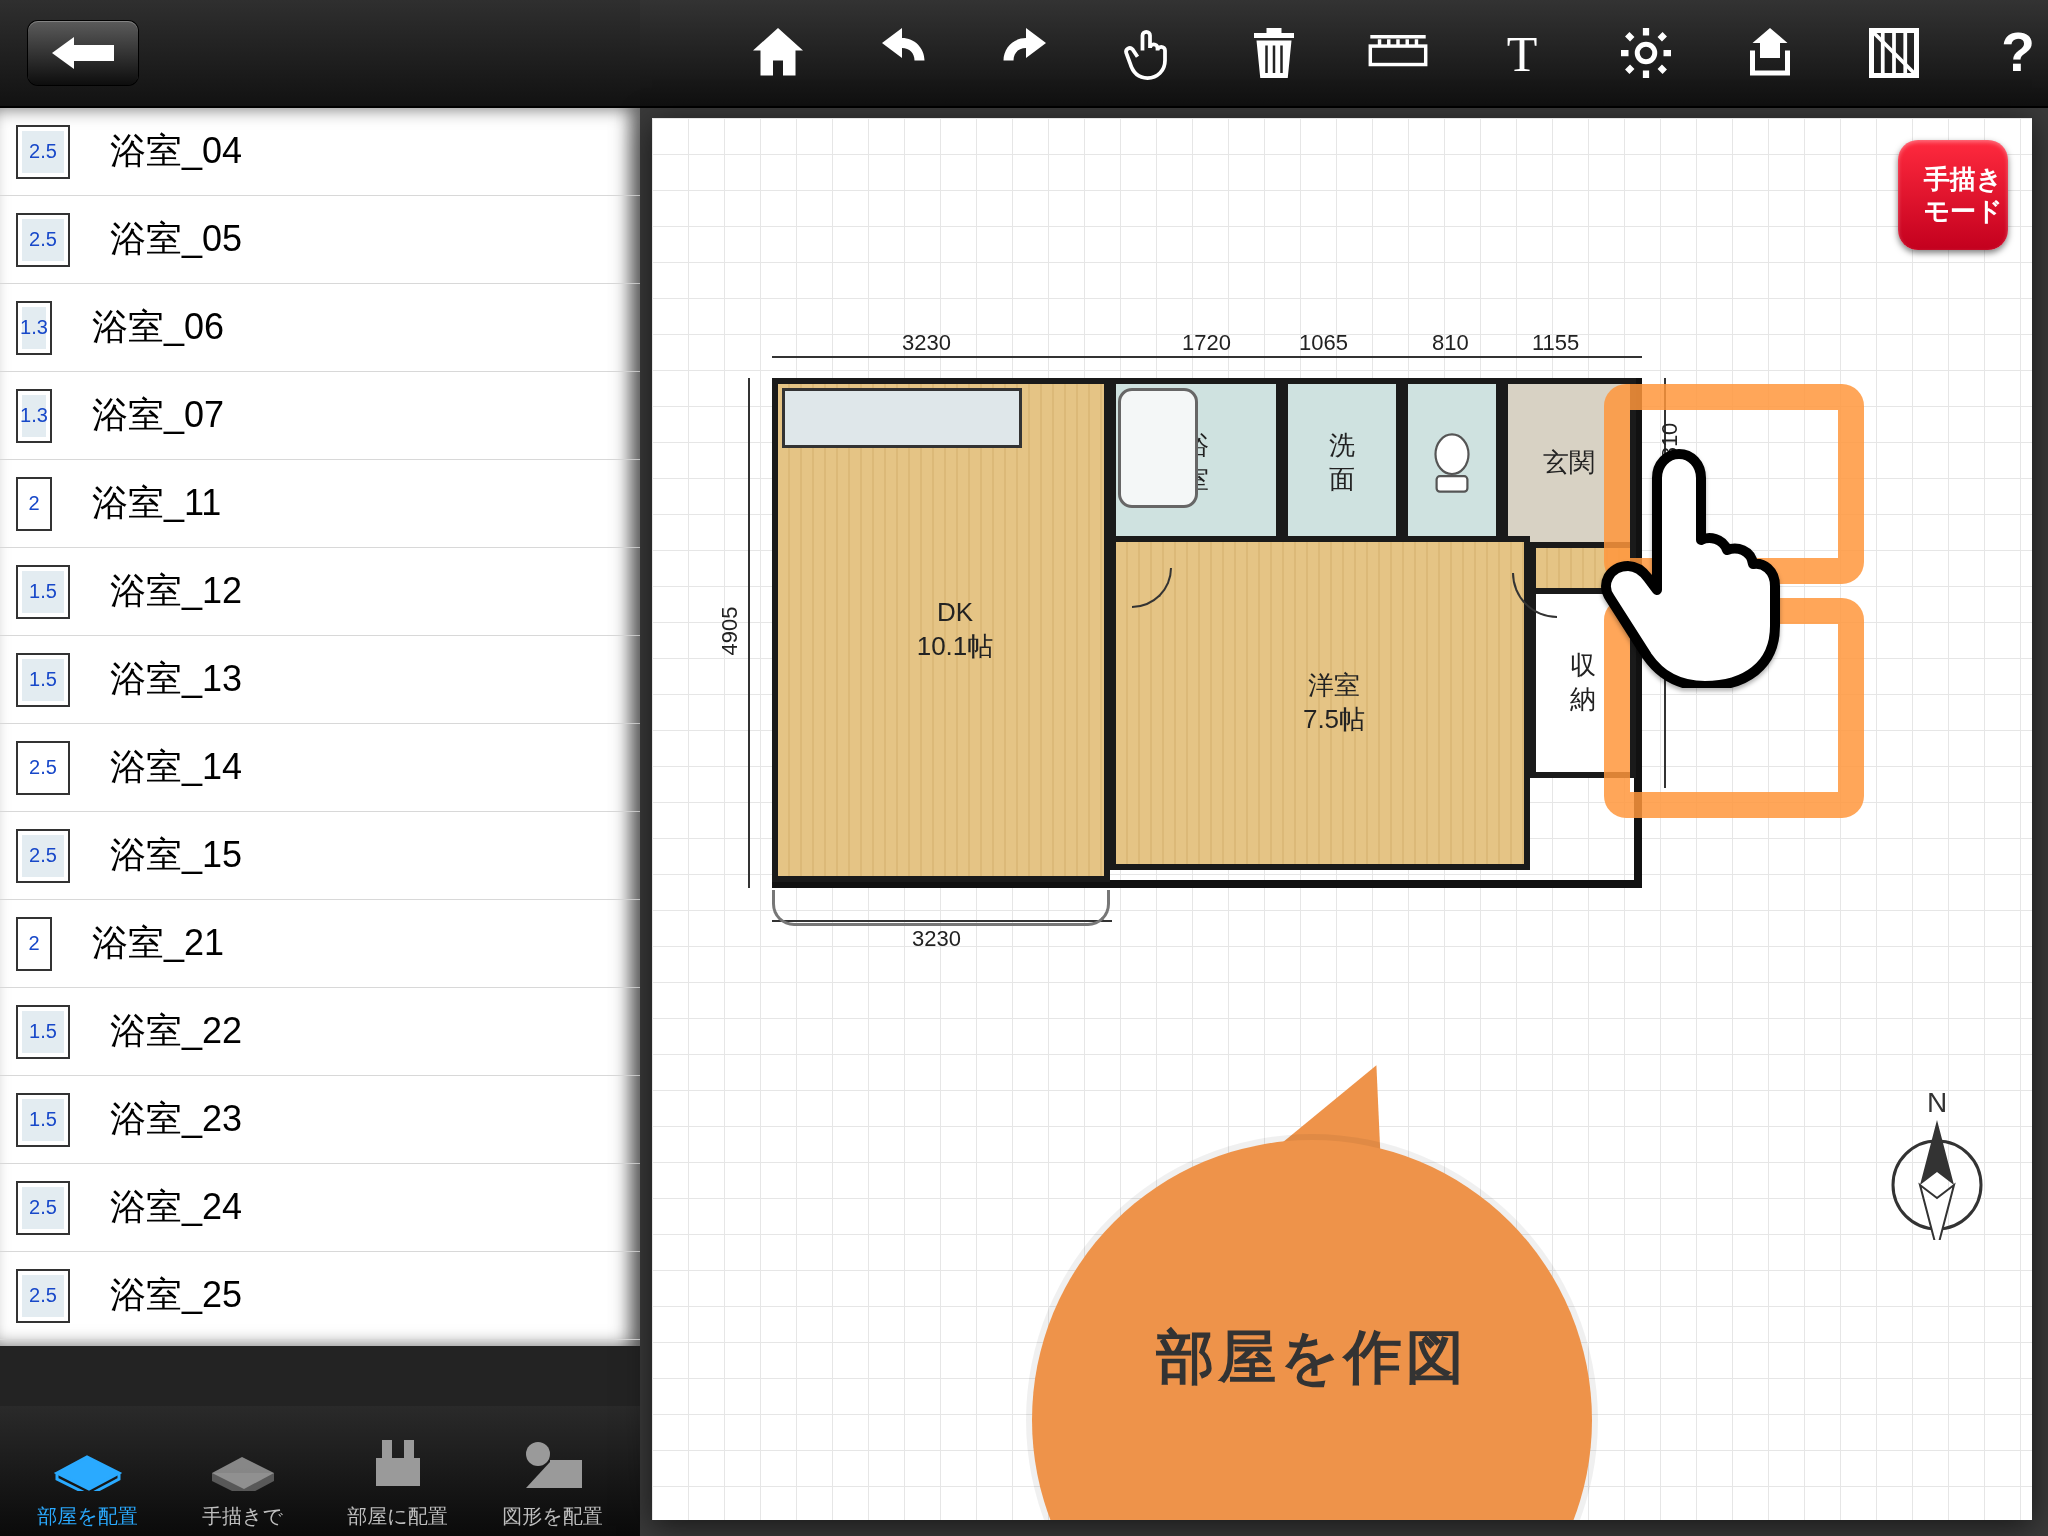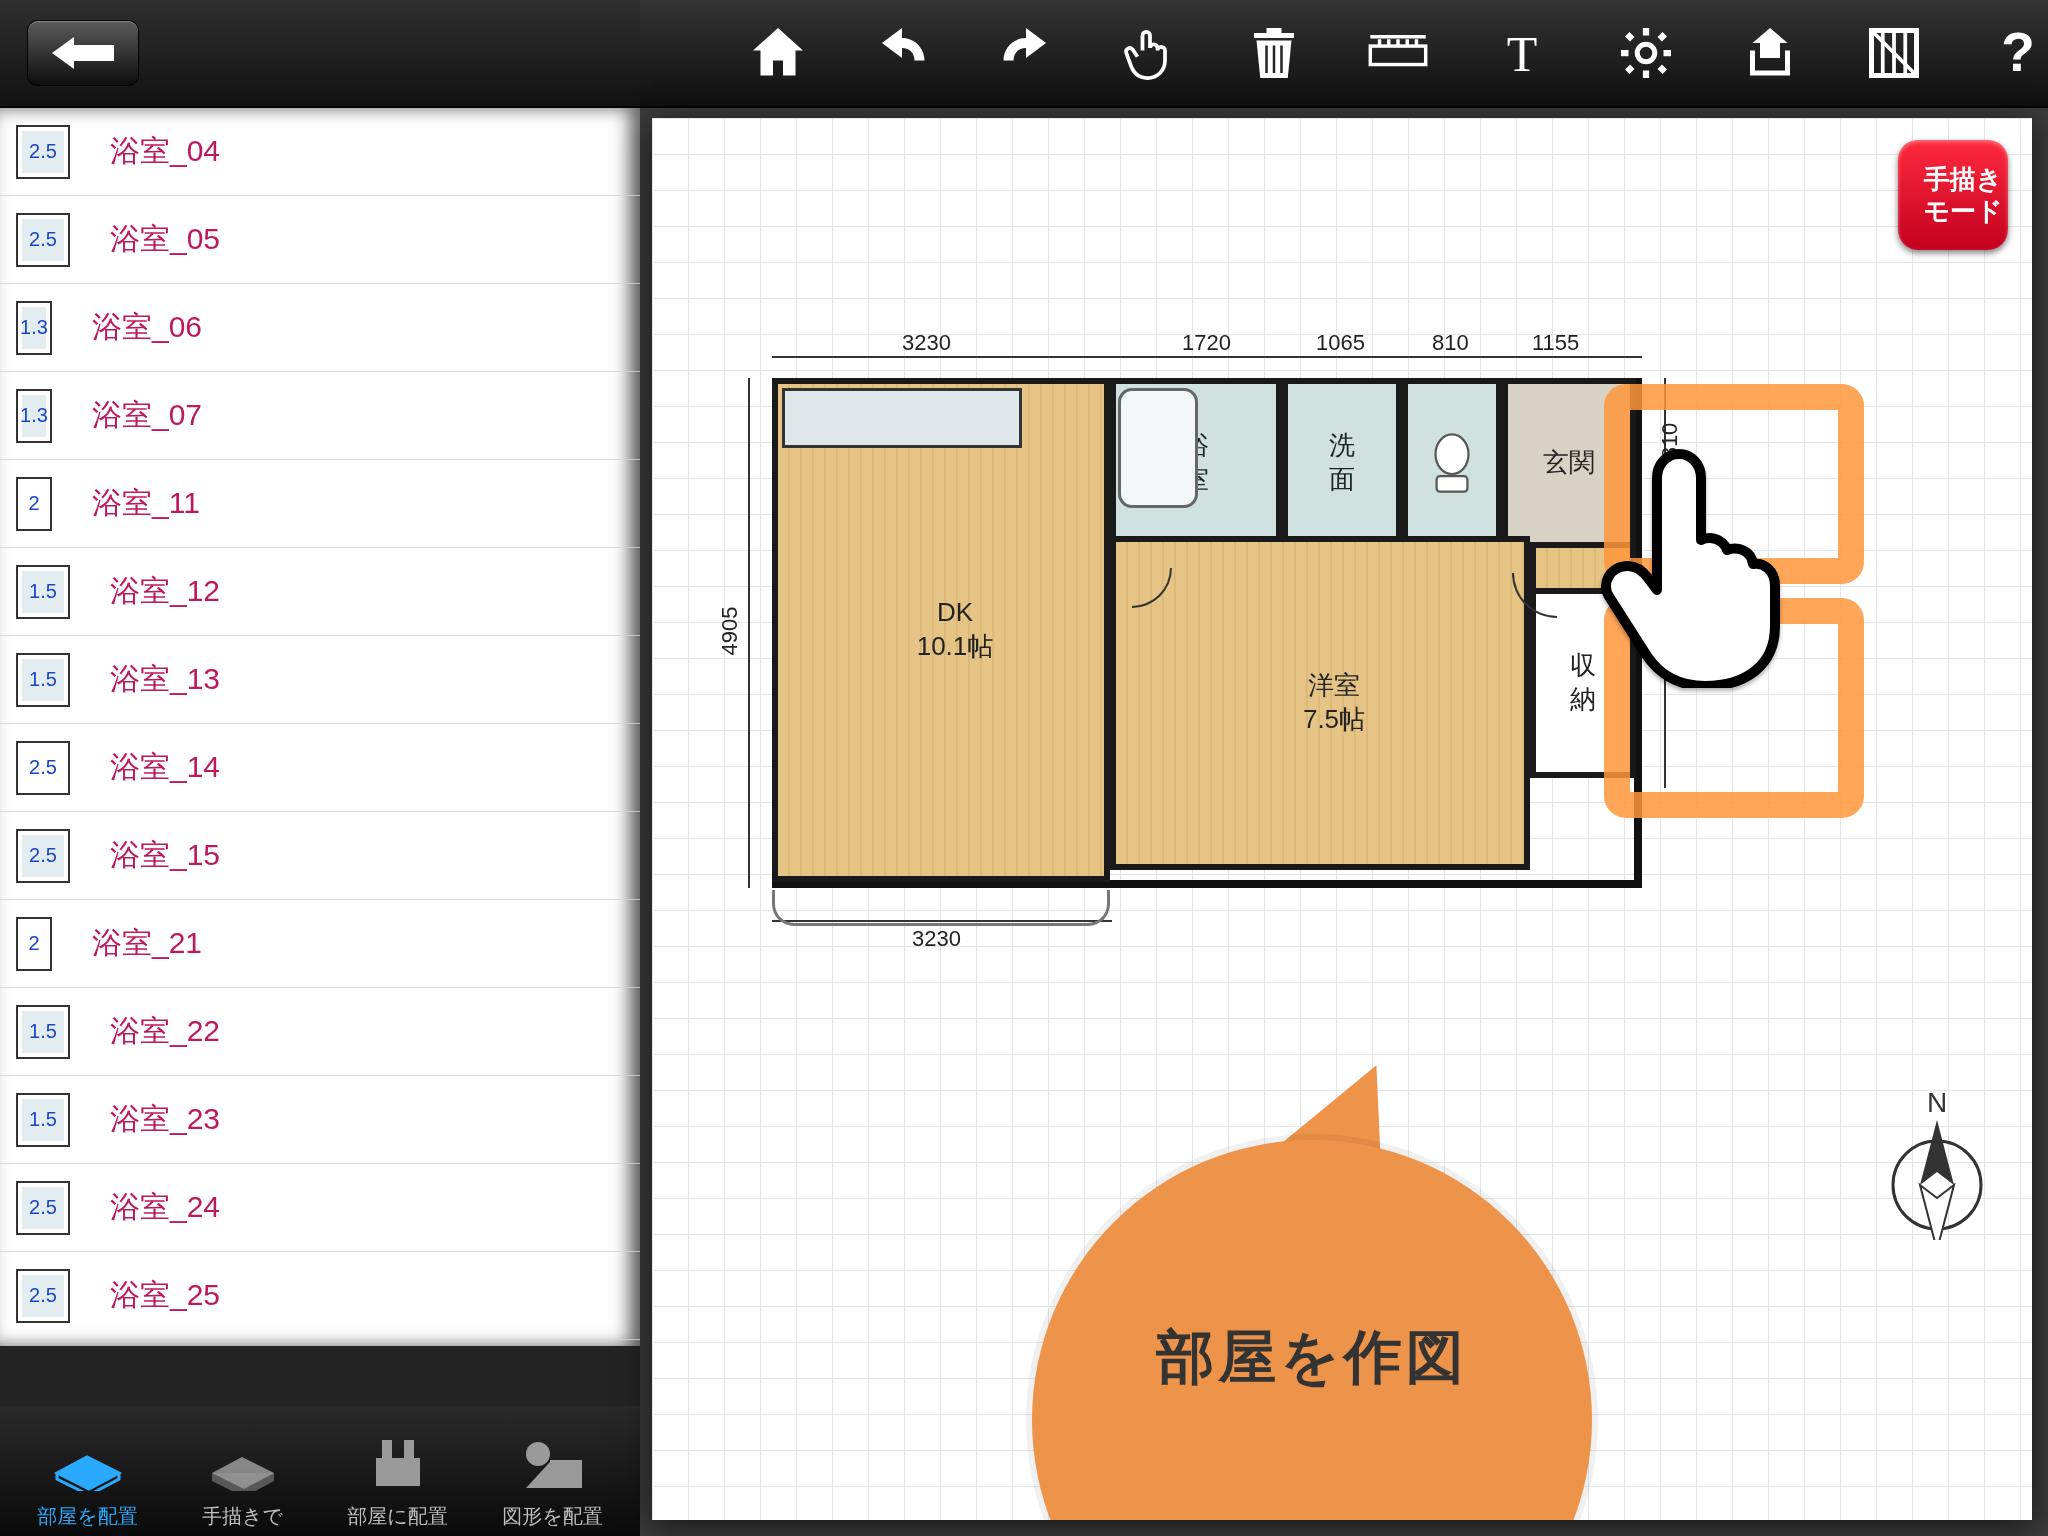--- a/index.html
+++ b/index.html
@@ -30,21 +30,21 @@
     height: 88px; border-bottom: 1px solid #d8d8d8; display: flex; align-items: center;
     padding-left: 16px; gap: 40px;
   }
   .chip {
     width: 54px; height: 54px; border: 2px solid #333; display:flex;align-items:center;justify-content:center;
     font-size: 20px; color:#1848c9; background:#e3ecf1;
     box-shadow: inset 0 0 0 4px #fff;
   }
   .chip.narrow { width:36px; }
   .chip.white { background:#fff; }
-  .row-label { font-size: 30px; color:#be185d; }
+  .row-label { font-size: 36px; color:#000000; }
 
   .left-shadow-strip { height: 60px; background:#232323; }
 
   .bottom-tabs {
     height: 130px; background: linear-gradient(#2a2a2a,#0a0a0a);
     display:flex; align-items:flex-end; justify-content:flex-start; padding: 0 10px 6px 10px; gap: 0;
   }
   .tab { width: 156px; text-align:center; color:#bfbfbf; font-size:20px; }
   .tab.active { color:#2aaaff; }
   .tab .ticon { height: 78px; display:flex;align-items:center;justify-content:center; }
@@ -320,21 +320,21 @@
     <div class="mode-badge">
       <span>手描き</span>
       <span>モード</span>
     </div>
 
     <div class="plan">
 
       <div class="dimline" style="left:0;top:-22px;width:870px;height:2px"></div>
       <span class="dims" style="left:130px;top:-48px">3230</span>
       <span class="dims" style="left:410px;top:-48px">1720</span>
-      <span class="dims" style="left:544px;top:-48px">1065</span>
+      <span class="dims" style="left:527px;top:-48px">1065</span>
       <span class="dims" style="left:660px;top:-48px">810</span>
       <span class="dims" style="left:760px;top:-48px">1155</span>
 
       <div class="dimline" style="left:-24px;top:0;width:2px;height:510px"></div>
       <span class="dims" style="left:-66px;top:240px;transform:rotate(-90deg)">4905</span>
 
       <div class="dimline" style="left:892px;top:0;width:2px;height:410px"></div>
       <span class="dims" style="left:880px;top:50px;transform:rotate(-90deg)">810</span>
       <span class="dims" style="left:874px;top:260px;transform:rotate(-90deg)">1720</span>
 

